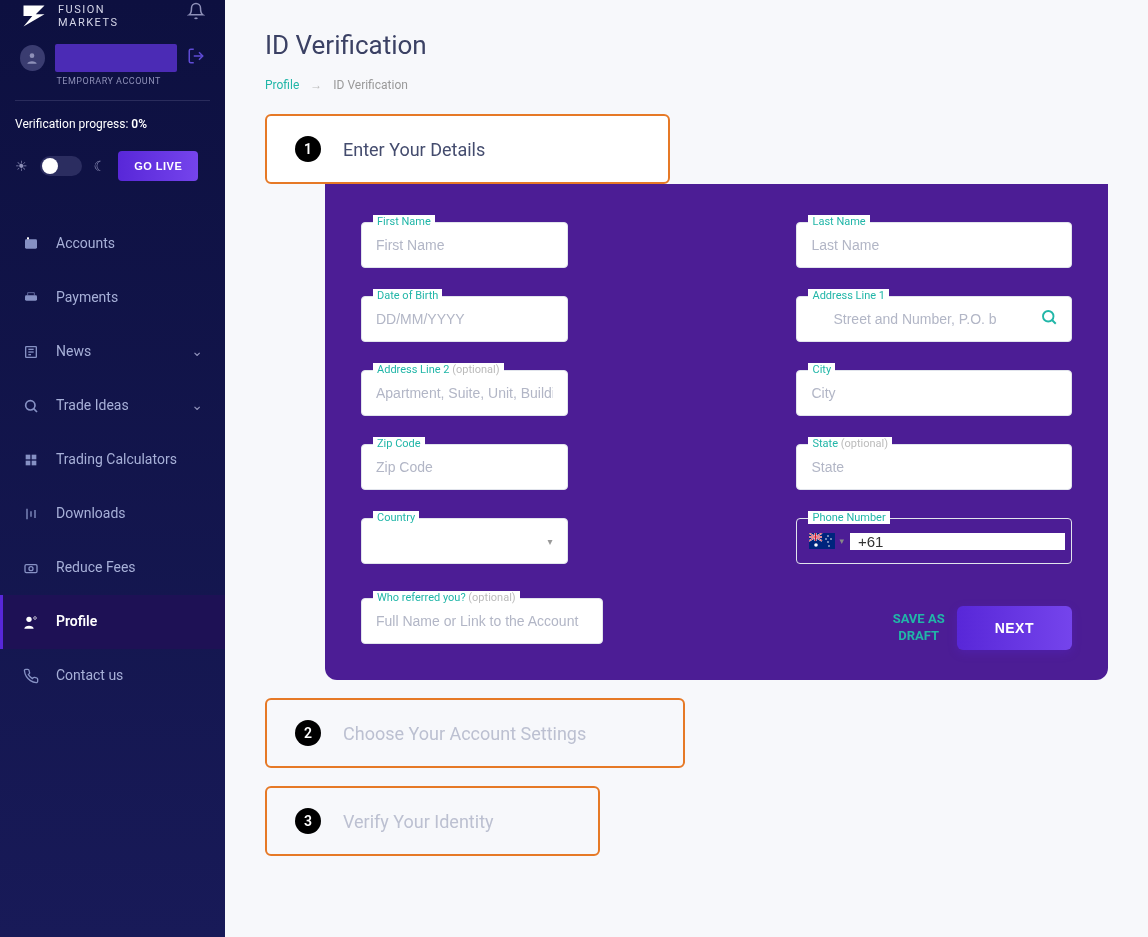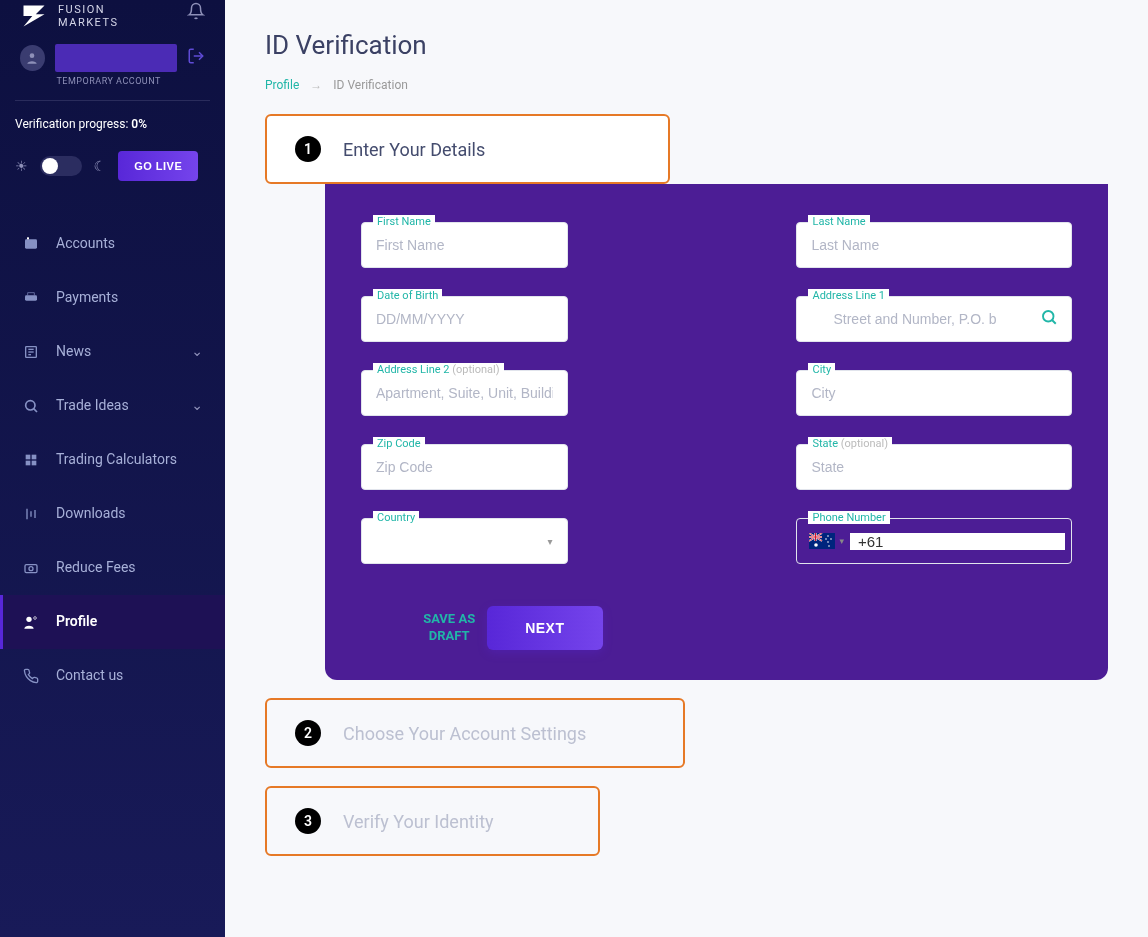--- a/index.html
+++ b/index.html
@@ -304,20 +304,24 @@
                 </svg>
             </div>
             <span class="phone-flag-dd">▾</span>
           </div>
           <input class="phone-input" value="+61" style="">
         </div>
       </div>
     </div>
 
     <div class="referral-row">
+      <div class="form-field">
+        <label class="field-label"><span>Who referred you?</span> <span class="optional">(optional)</span></label>
+        <input class="field-input" placeholder="Full Name or Link to the Account" style="">
+      </div>
       <div class="form-actions">
         <div class="save-draft">
           <span>SAVE AS</span><br><span>DRAFT</span>
         </div>
         <button class="next-btn">NEXT</button>
       </div>
     </div>
   </div>
 
   <div class="step-block">

